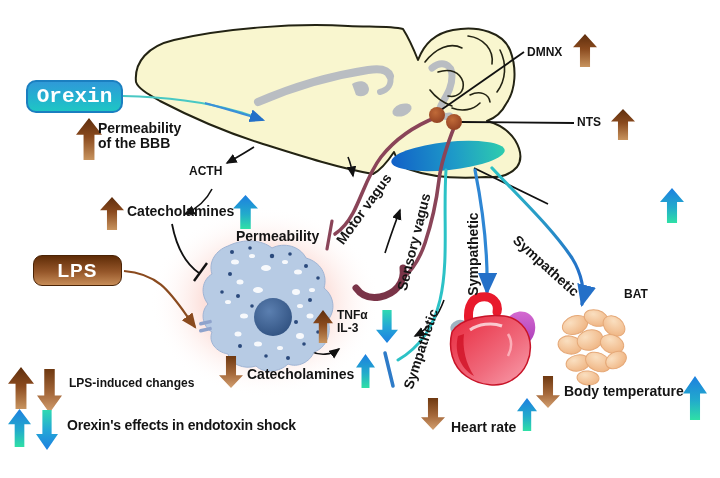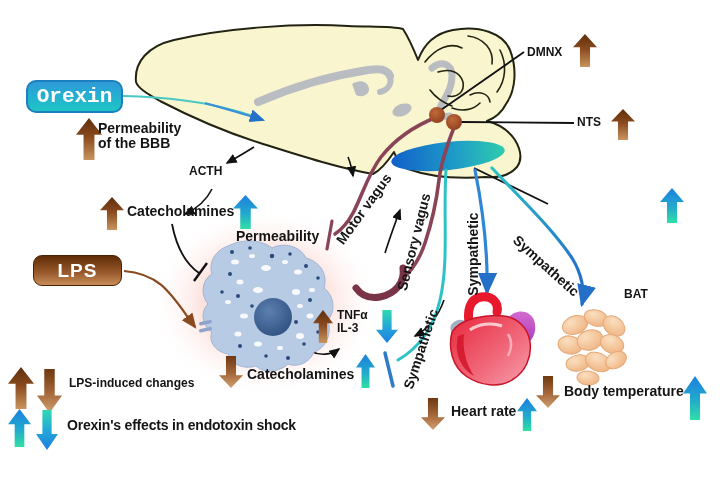--- a/index.html
+++ b/index.html
@@ -260,21 +260,21 @@
     <span>TNFα</span><br>
     <span>IL-3</span>
   </div>
   <div class="ba down blue" style="left:376px;top:310px;width:22px;height:33px;"></div>
 
   <div class="ba down brown" style="left:219px;top:356px;width:24px;height:32px;"></div>
   <div class="lbl" style="left:247px;top:367px;">Catecholamines</div>
   <div class="ba up blue" style="left:356px;top:354px;width:19px;height:34px;"></div>
 
   <div class="ba down brown" style="left:421px;top:398px;width:24px;height:32px;"></div>
-  <div class="lbl" style="left:451px;top:404px;">Heart rate</div>
+  <div class="lbl" style="left:451px;top:420px;">Heart rate</div>
   <div class="ba up blue" style="left:517px;top:398px;width:20px;height:33px;"></div>
 
   <div class="lbl lbl-lg" style="left:600px;top:288px;margin-left:24px;">BAT</div>
   <div class="ba down brown" style="left:536px;top:376px;width:24px;height:32px;"></div>
   <div class="lbl" style="left:564px;top:384px;">Body temperature</div>
   <div class="ba up blue" style="left:683px;top:376px;width:24px;height:44px;"></div>
 
   <div>
     <div class="ba up brown" style="left:8px;top:367px;width:26px;height:42px;"></div>
     <div class="ba down brown" style="left:37px;top:369px;width:25px;height:44px;"></div>

